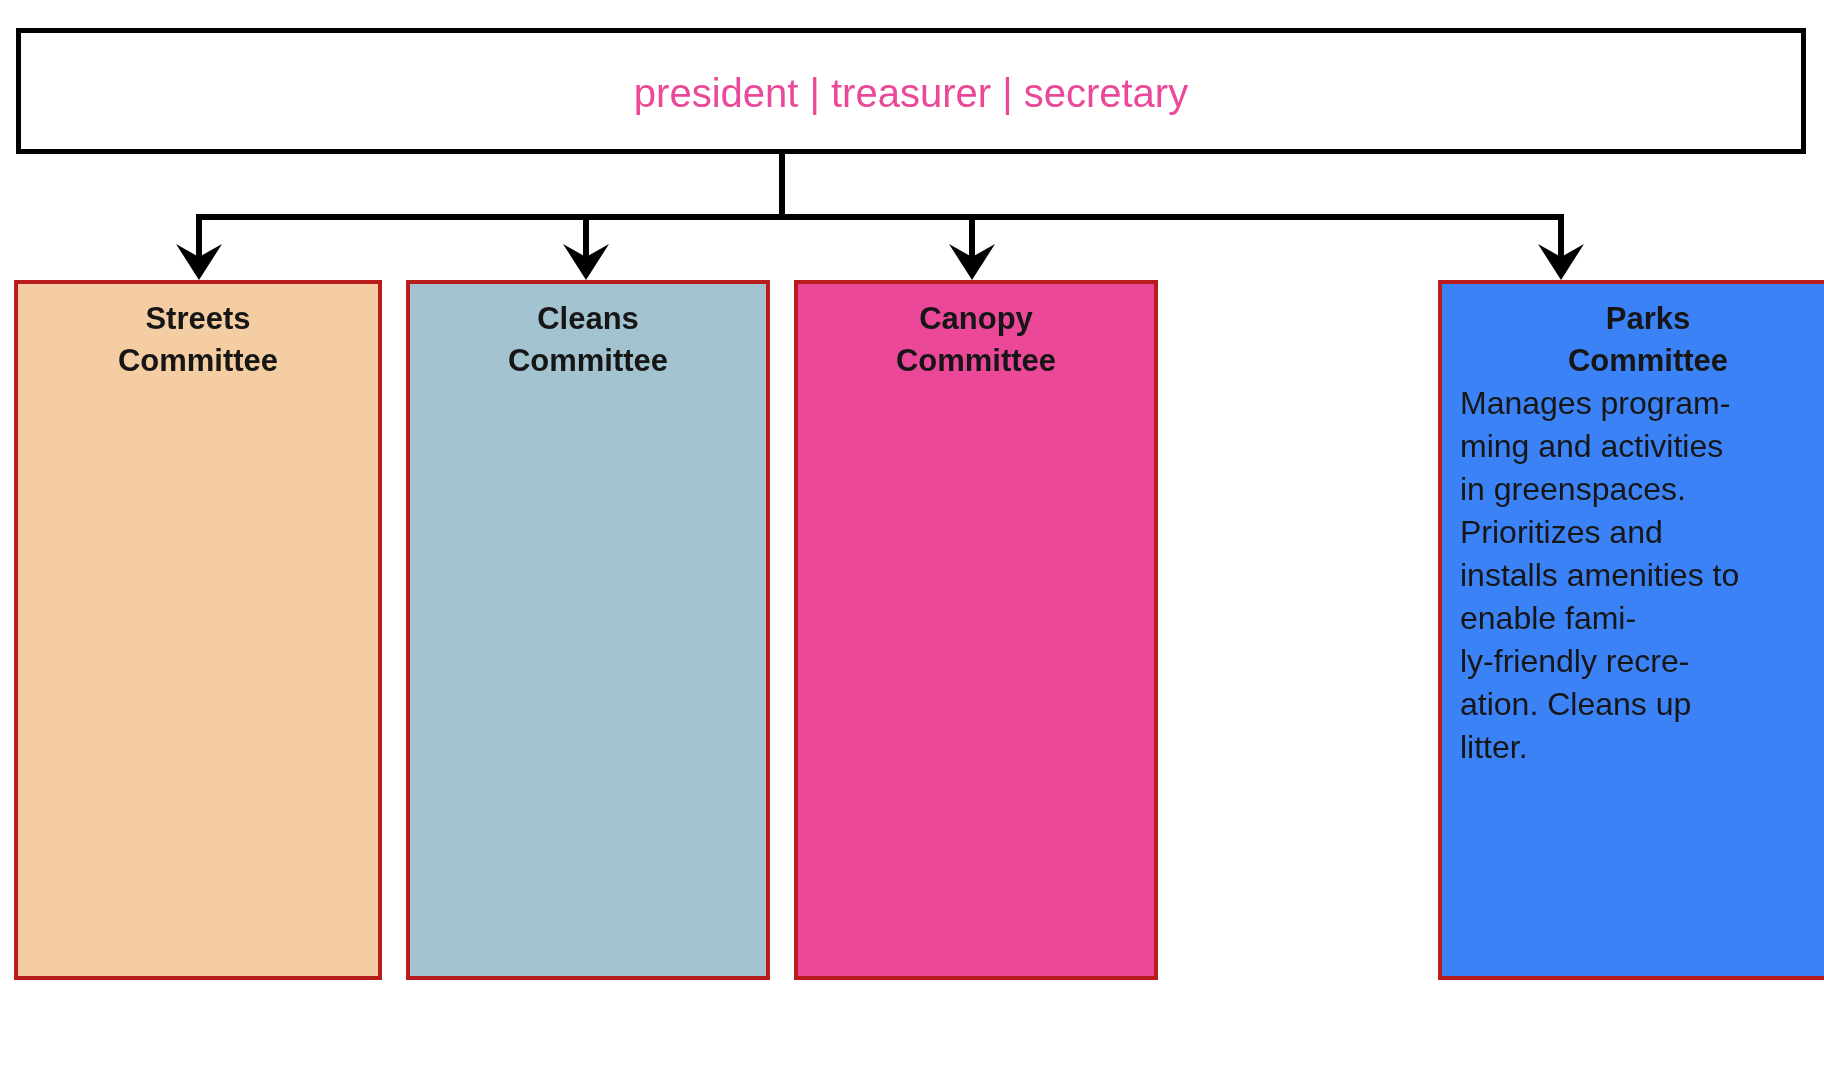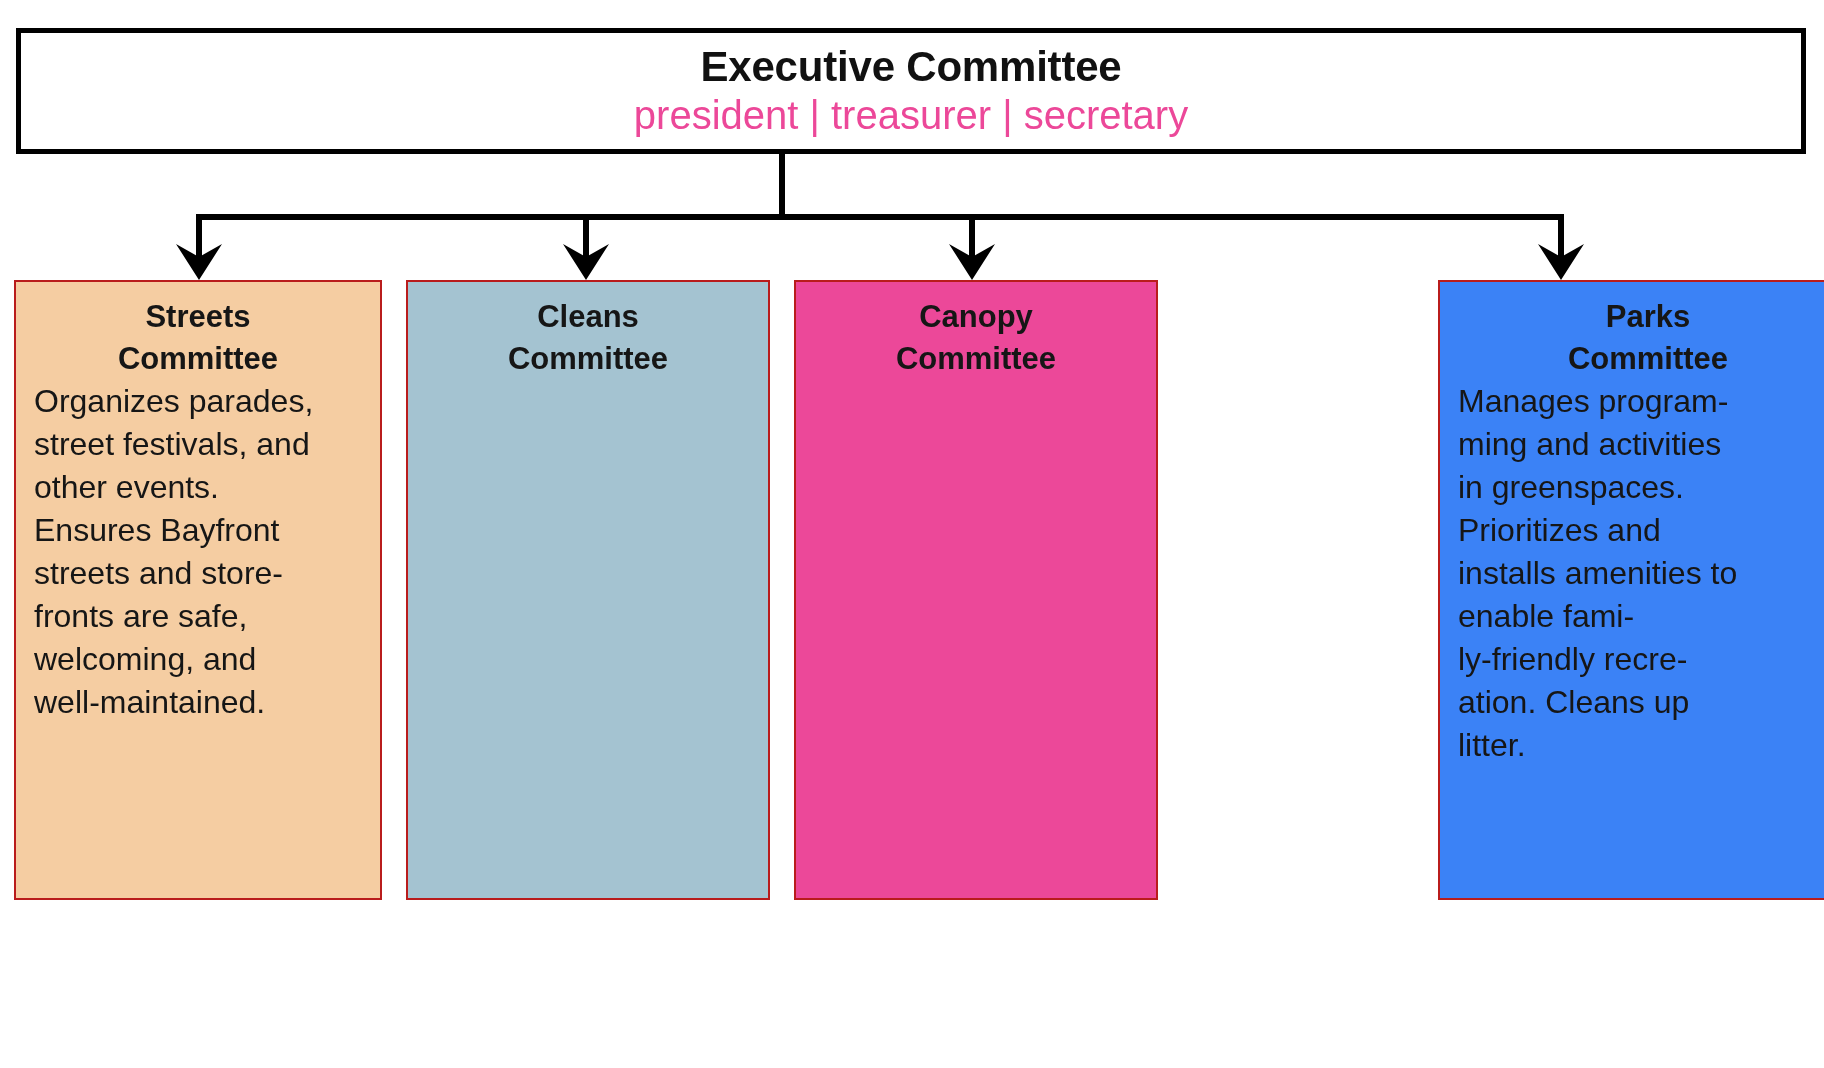--- a/index.html
+++ b/index.html
@@ -88,23 +88,23 @@
   .committees {
     position: absolute;
     left: 0;
     top: 280px;
     width: 1824px;
     height: 620px;
   }
   .com-box {
     position: absolute;
     top: 0;
-    height: 620px;
+    height: 700px;
     box-sizing: border-box;
-    border: 2px solid #b91c1c;
+    border: 4px solid #b91c1c;
     padding: 14px 18px 0 18px;
   }
   .com-title {
     font-size: 31px;
     font-weight: bold;
     line-height: 1.35;
     text-align: center;
     color: #161616;
     margin: 0 0 0 0;
     white-space: pre-line;
@@ -119,21 +119,20 @@
     hyphens: none;
     white-space: pre-line;
   }
 </style>
 </head>
 <body>
 
 <div id="canvas">
 
   <div class="exec-box">
-    <div class="exec-title">Executive Committee</div>
     <div class="exec-sub">president | treasurer | secretary</div>
   </div>
 
   <div class="conn-vert-main"></div>
 
   <div class="conn-bus"></div>
 
   <div class="conn-drop" style="left:196px;"></div>
   <div class="conn-drop" style="left:583px;"></div>
   <div class="conn-drop" style="left:969px;"></div>
@@ -158,28 +157,20 @@
     <svg width="46" height="36" viewBox="0 0 46 36">
         <path d="M0 0 L23 36 L46 0 L23 13 Z" fill="#000000"></path>
       </svg>
   </div>
 
   <div class="committees">
 
     <div class="com-box" style="left:14px; width:368px; background:#f5cda2;">
       <div class="com-title">Streets
 Committee</div>
-      <div class="com-desc">Organizes parades,
-street festivals, and
-other events.
-Ensures Bayfront
-streets and store-
-fronts are safe,
-welcoming, and
-well-maintained.</div>
     </div>
 
     <div class="com-box" style="left:406px; width:364px; background:#a4c3d1;">
       <div class="com-title">Cleans
 Committee</div>
     </div>
 
     <div class="com-box" style="left:794px; width:364px; background:#ec4899;">
       <div class="com-title">Canopy
 Committee</div>

